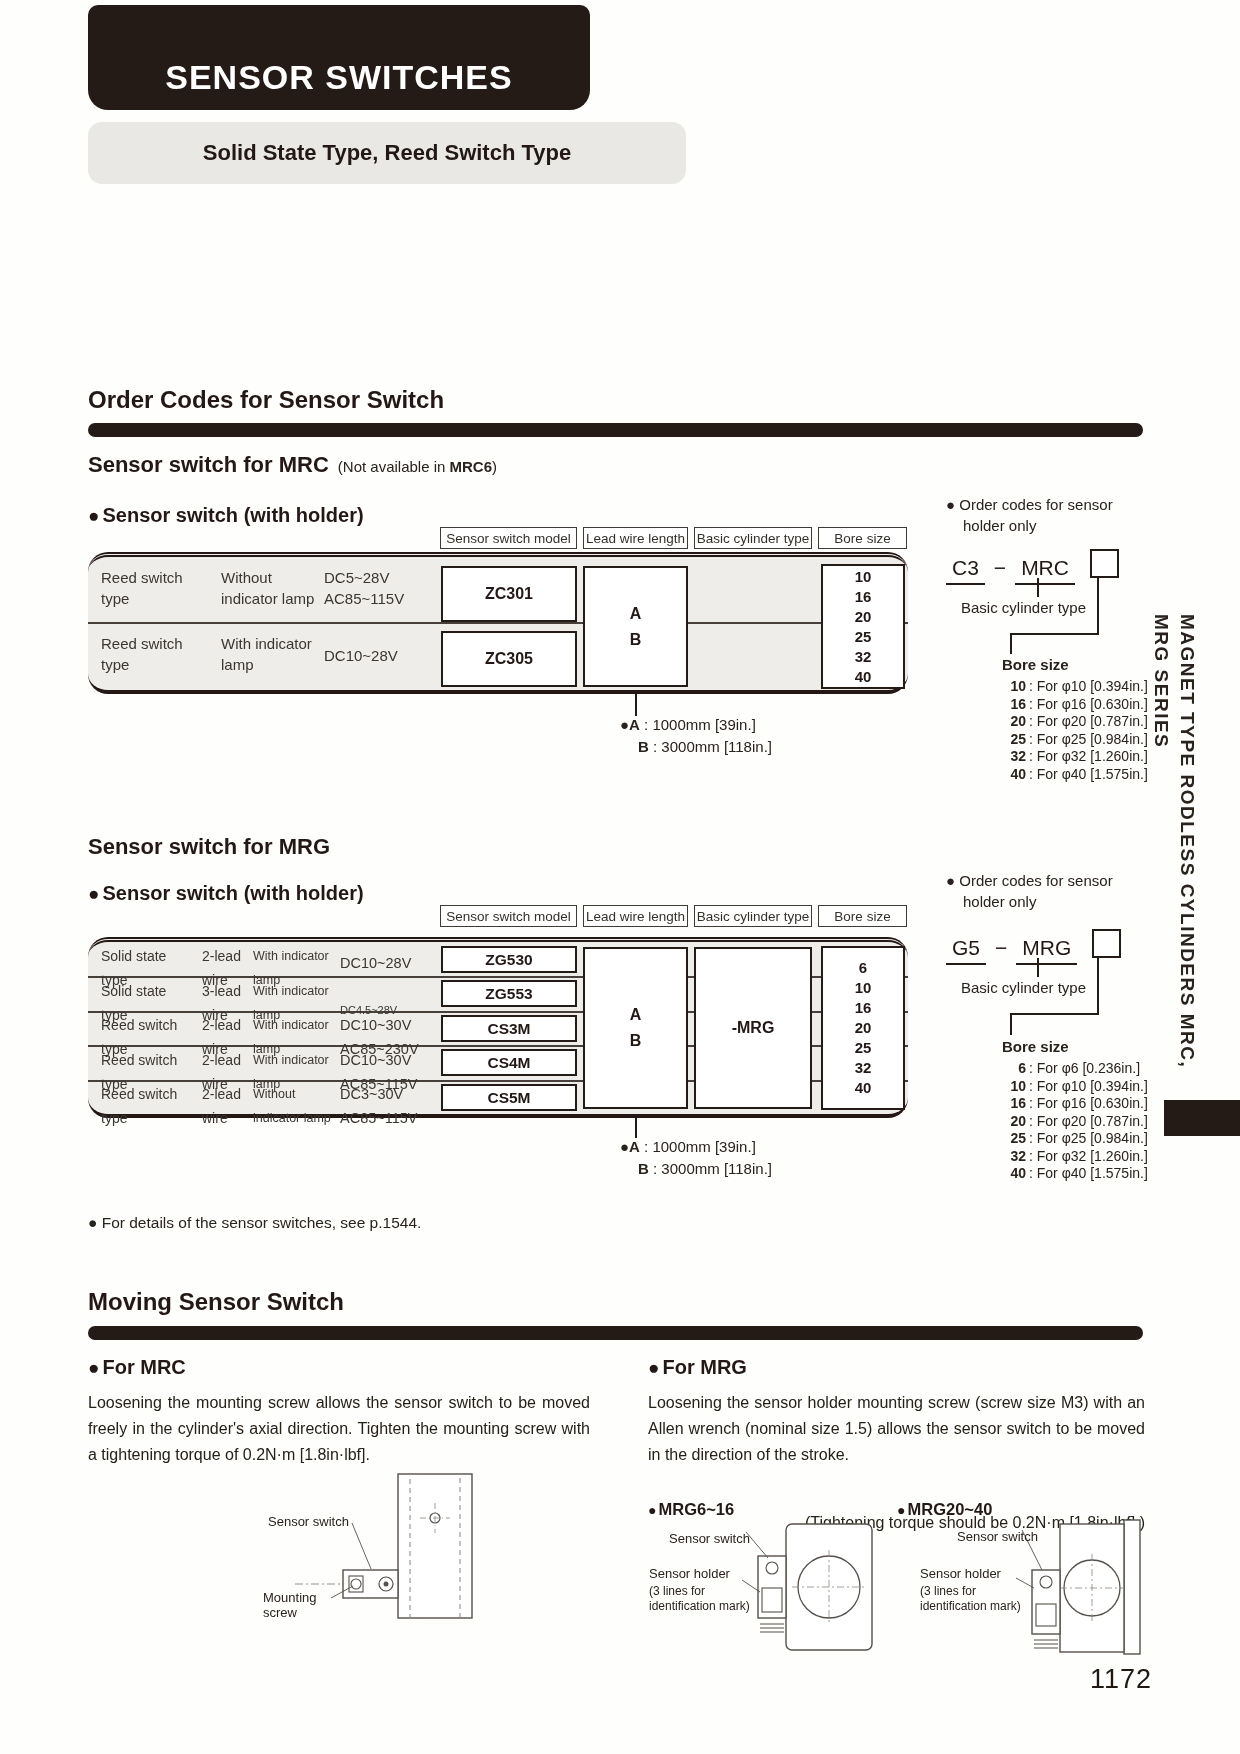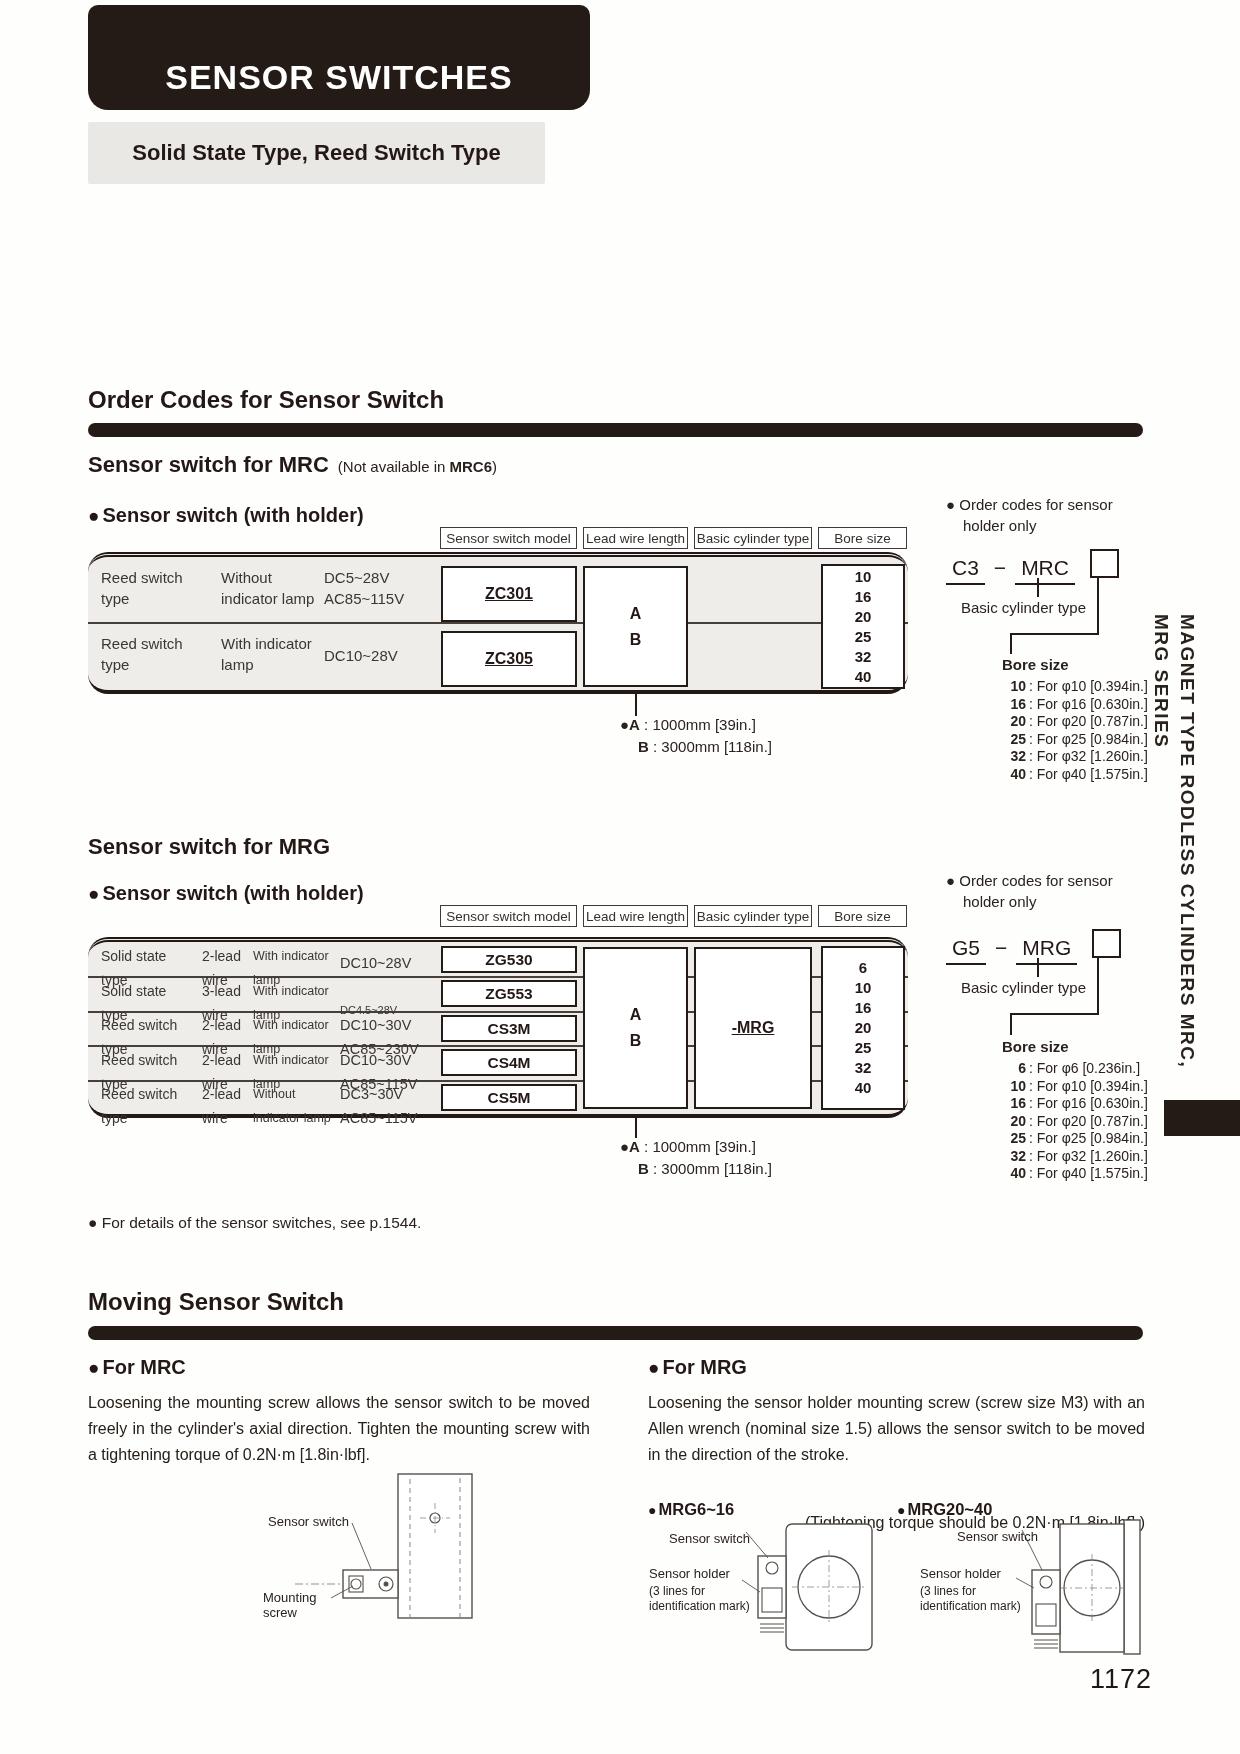--- a/index.html
+++ b/index.html
@@ -6,41 +6,41 @@
   .page{position:relative;width:1240px;height:1754px;background:#fefefd;overflow:hidden;
         font-family:"Liberation Sans",sans-serif;color:#231815;}
   .abs{position:absolute;}
   .pl{white-space:pre-line;}
   .b{font-weight:bold;}
   
   .hdr-black{left:88px;top:5px;width:502px;height:105px;background:#241b16;
              border-radius:10px 10px 20px 20px;display:flex;align-items:flex-end;justify-content:center;
              padding-bottom:13px;box-sizing:border-box;}
   .hdr-title{color:#fff;font-weight:bold;font-size:34px;letter-spacing:1px;}
-  .hdr-gray{left:88px;top:122px;width:457px;height:62px;background:#e9e8e5;border-radius:2px;
+  .hdr-gray{left:88px;top:122px;width:598px;height:62px;background:#e9e8e5;border-radius:14px;
             display:flex;align-items:center;justify-content:center;}
   .hdr-sub{font-weight:bold;font-size:22px;}
   
   .sec-h{font-size:24px;font-weight:bold;}
   .sec-bar{height:14px;background:#241b16;border-radius:7px;}
   .sub-h{font-size:22px;font-weight:bold;}
   .note-sm{font-size:15px;color:#2a221d;}
   .bullet-h{font-size:20px;font-weight:bold;display:flex;align-items:center;}
   .bullet-h .dot{font-size:19px;margin-right:3px;}
   
   .colhead{border:1.5px solid #3f3a35;background:#fff;font-size:13.5px;color:#36302b;height:22px;
            display:flex;align-items:center;justify-content:center;box-sizing:border-box;}
   
   .otable{background:#efedea;border-top:5px double #231815;border-bottom:4px solid #231815;box-sizing:content-box;border-radius:20px;}
   .rowline{position:absolute;left:0;right:0;height:1.5px;background:#473f39;}
   .cell{position:absolute;font-size:15px;line-height:21px;color:#3c3631;}
   .cell-sm{position:absolute;font-size:13.5px;line-height:24px;color:#3c3631;}
   .wbox{position:absolute;background:#fff;border:2px solid #241b16;display:flex;
         align-items:center;justify-content:center;font-weight:bold;box-sizing:border-box;}
-  .model-f{font-size:16px;text-decoration:underline;}
+  .model-f{font-size:16px;}
   .stackbox{flex-direction:column;}
   .borelist span{display:block;text-align:center;font-weight:bold;font-size:15px;line-height:20px;}
   .ablist span{display:block;text-align:center;font-weight:bold;font-size:16px;line-height:26px;}
   
   .ln{position:absolute;background:#241b16;}
   
   .oc-note{font-size:15px;color:#2a221d;}
   .oc-code{display:flex;align-items:baseline;font-size:21px;font-weight:normal;}
   .oc-u{display:inline-block;border-bottom:2.5px solid #241b16;padding:0 6px 3px;}
   .oc-dash{margin:0 9px;}

